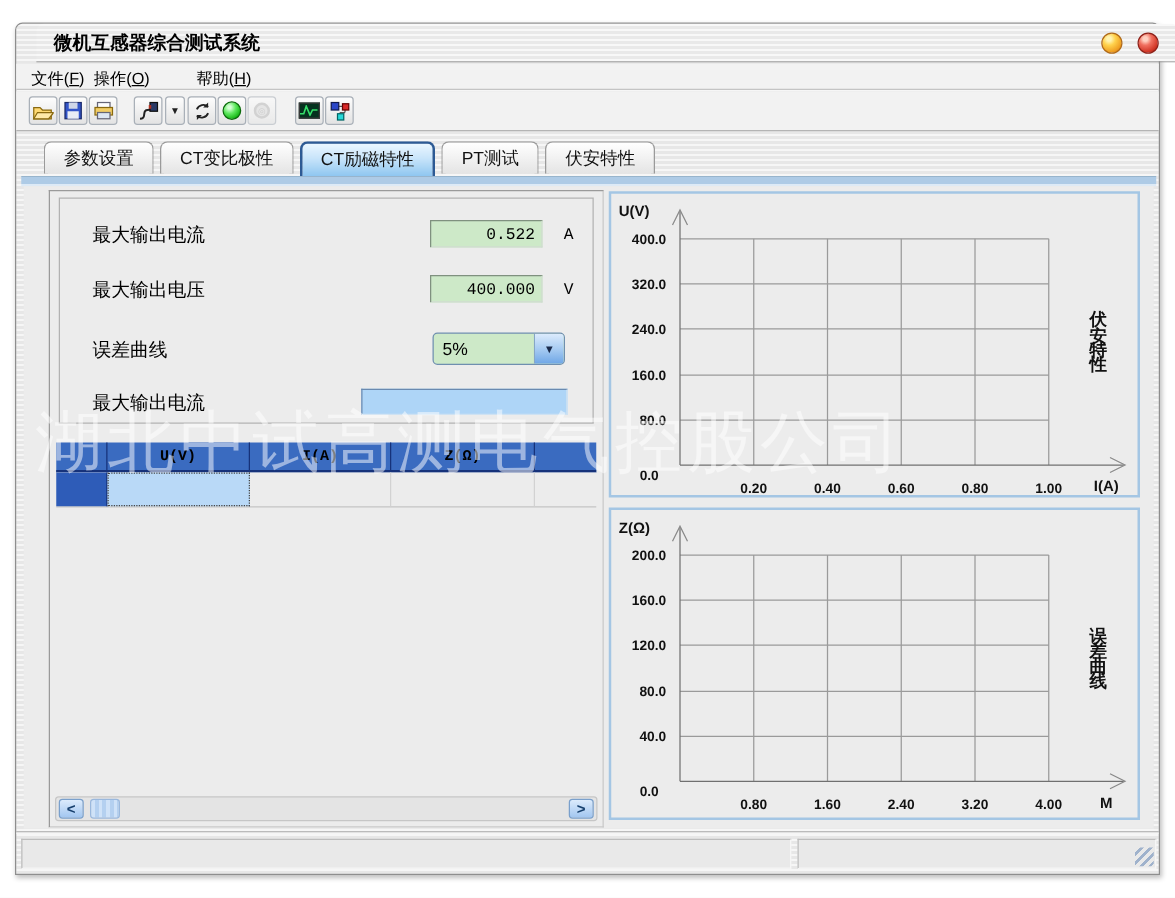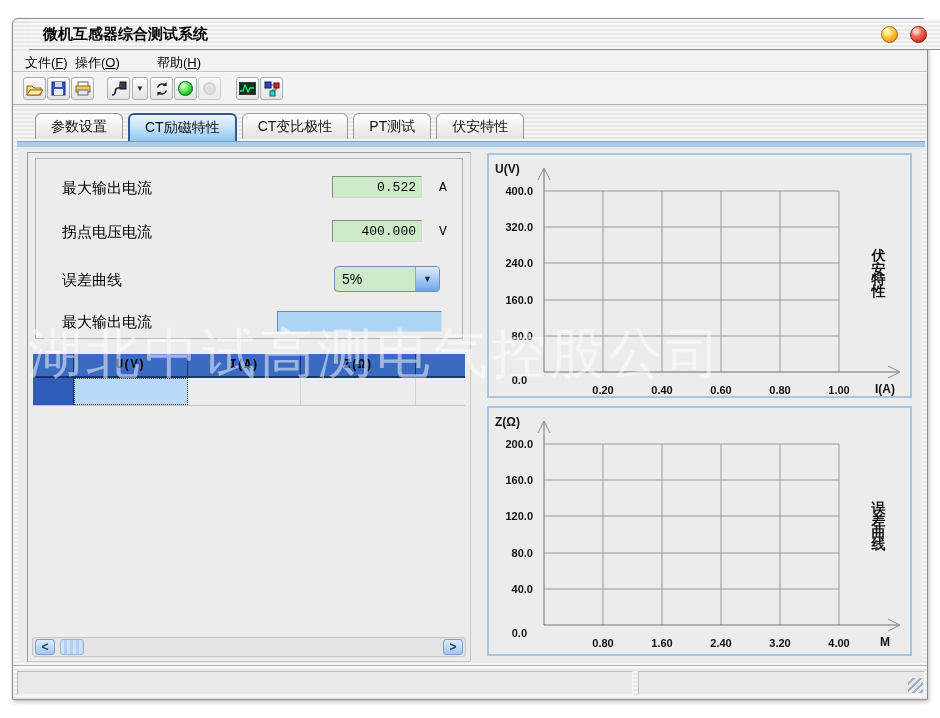--- a/index.html
+++ b/index.html
@@ -43,21 +43,21 @@
     border-radius:6px 6px 0 0; background:linear-gradient(#ffffff,#e4e4e4); font-size:14px; color:#111;
     display:flex; align-items:center; cursor:pointer; }
   .tab.active { height:28px; border:2px solid #2d5a94; border-bottom:none;
     background:linear-gradient(#eaf6ff 0%,#c8e4fa 45%,#8ec6f0 100%); }
   .blueband { position:absolute; left:4px; top:122px; width:908px; height:8px;
     background:linear-gradient(#7da4c4 0 1px,#aecbe6 1px 6px,#ddeaf6 6px 8px); }
 
   .content { position:absolute; left:6px; top:130px; width:904px; height:514px; background:#ececec; }
 
   
-  .left-panel { position:absolute; left:8px; top:3px; width:444px; height:510px; background:#ececec;
+  .left-panel { position:absolute; left:20px; top:3px; width:444px; height:510px; background:#ececec;
     border:1px solid #9a9a9a; border-right-color:#c9c9c9; border-bottom-color:#c9c9c9; }
   .groupbox { position:absolute; left:7px; top:5px; width:428px; height:181px; border:1px solid #b2b2b2; }
   .f-label { position:absolute; left:26px; font-size:15px; color:#000; }
   .field-green { position:absolute; left:296px; width:90px; height:22px; background:#cde9c8;
     border:1px solid #7f917f; border-right-color:#cfdccf; border-bottom-color:#cfdccf;
     font-family:"Liberation Mono", monospace; font-size:13px; color:#000; text-align:right; padding:3px 5px 0 0; }
   .unit { position:absolute; left:403px; font-family:"Liberation Mono", monospace; font-size:13px; color:#000; }
   .combo { position:absolute; left:298px; top:107px; width:106px; height:26px; background:#cde9c8;
     border:1px solid #6f8faf; border-radius:4px; }
   .combo .val { position:absolute; left:7px; top:4px; font-size:14px; color:#000; }
@@ -191,44 +191,44 @@
             <rect x="10" y="2" width="5" height="5" fill="#d82828" stroke="#600"></rect>
             <rect x="6" y="10" width="5" height="5" fill="#28d8d8" stroke="#066"></rect>
           </svg>
       </div>
     </div>
 
     <div class="tabstrip">
       <div class="tab">
           <span>参数设置</span>
         </div>
+      <div class="tab">
+          <span>CT变比极性</span>
+        </div>
       <div class="tab active">
           <span>CT励磁特性</span>
-        </div>
-      <div class="tab">
-          <span>CT变比极性</span>
         </div>
       <div class="tab">
           <span>PT测试</span>
         </div>
       <div class="tab">
           <span>伏安特性</span>
         </div>
     </div>
     <div class="blueband"></div>
 
     <div class="content">
 
       <div class="left-panel">
         <div class="groupbox">
           <span class="f-label" style="top:20px">最大输出电流</span>
           <div class="field-green" style="top:17px">0.522</div>
           <span class="unit" style="top:21px">A</span>
 
-          <span class="f-label" style="top:64px">拐点电压电流</span>
+          <span class="f-label" style="top:64px">最大输出电压</span>
           <div class="field-green" style="top:61px">400.000</div>
           <span class="unit" style="top:65px">V</span>
 
           <span class="f-label" style="top:112px">误差曲线</span>
           <div class="combo">
             <span class="val">5%</span>
             <span class="btn">
                 <span>▼</span>
               </span>
           </div>

